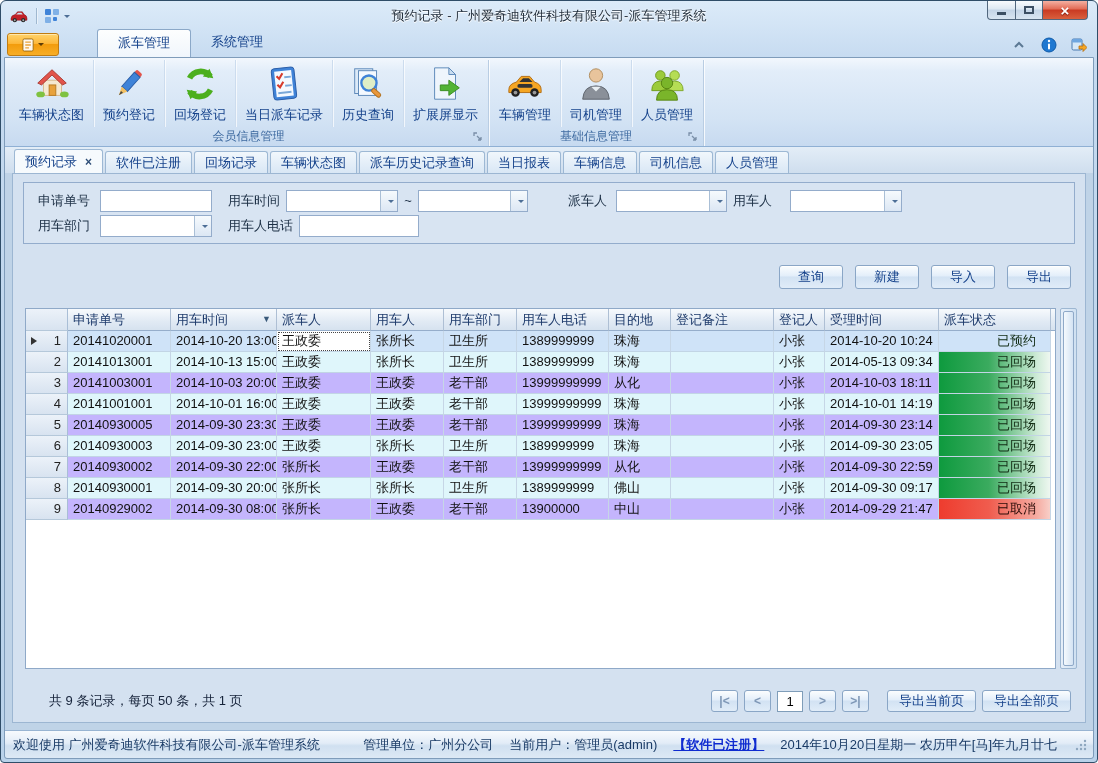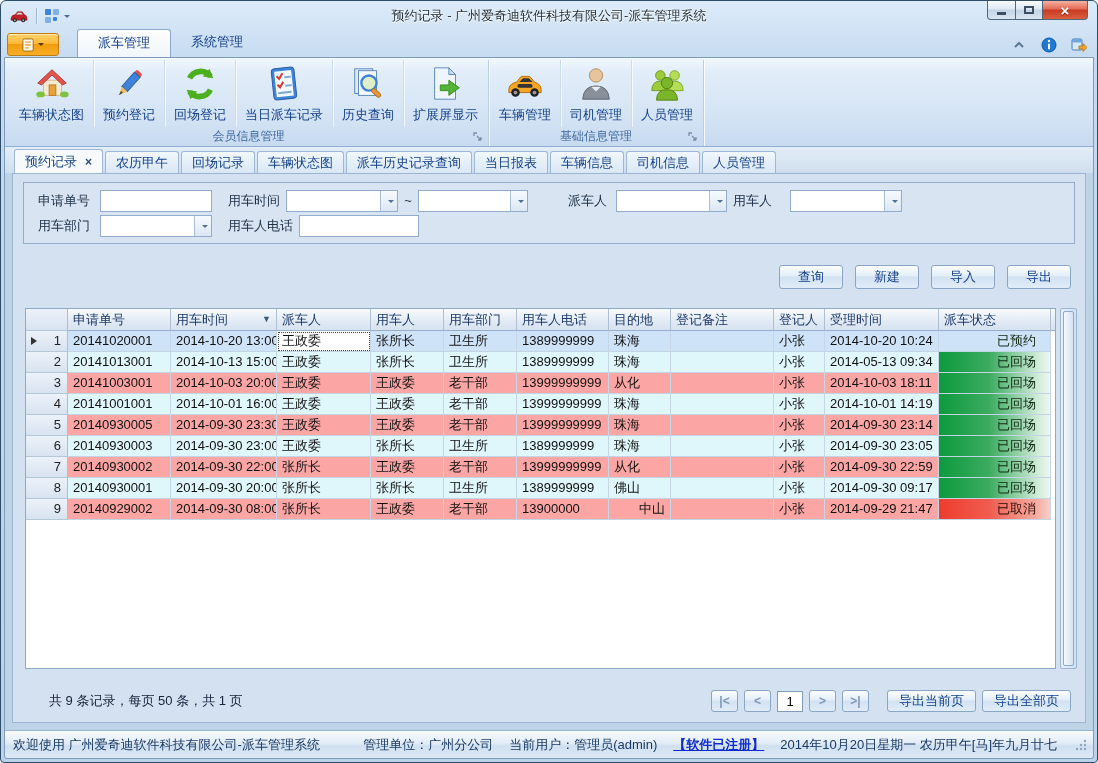--- a/index.html
+++ b/index.html
@@ -22,21 +22,21 @@
     background:linear-gradient(#f8fbfd,#dde8f2 45%,#c3d4e6 50%,#d8e5f1); }
   .winbtn.min{ width:29px; border-radius:0 0 0 4px; }
   .winbtn.max{ width:27px; border-left:none; }
   .winbtn.close{ width:45px; border-left:none; border-radius:0 0 4px 0;
     background:linear-gradient(#f4b0a2,#e26a55 45%,#c93a22 50%,#d95f3d); color:#fff;
     font-size:15px; font-weight:bold; text-shadow:0 1px 1px #7e1a0c; }
   .gl-min{ width:9px; height:3px; background:#3c4f63; margin-top:7px; }
   .gl-max{ width:10px; height:8px; border:2px solid #3c4f63; }
 
   
-  .tabrow{ height:27px; display:flex; align-items:flex-end; padding:0 10px 0 6px; position:relative; }
+  .tabrow{ height:27px; display:flex; align-items:flex-end; padding:0 10px 0 6px; position:relative;gap:20px; }
   .app-btn{ width:52px; height:23px; margin-bottom:1px; border-radius:3px; border:1px solid #c07c12;
     background:linear-gradient(#ffd36b,#fdb83a 45%,#f39c0c 50%,#f7ae27);
     display:flex; align-items:center; justify-content:center; gap:3px; box-shadow:inset 0 1px 0 #ffe8ad; }
   .app-btn .i16{ width:13px; height:14px; }
   .dd-w{ width:0;height:0;border:3px solid transparent;border-top-color:#5d3c05;margin-top:3px; }
   .rtabs{ display:flex; margin-left:18px; }
   .rtab{ padding:4px 20px 5px 20px; font-size:13px; color:#15428b; cursor:default; }
   .rtab.active{ background:linear-gradient(#fdfefe,#f0f6fc); border:1px solid #8ba8c8; border-bottom:none;
     border-radius:3px 3px 0 0; }
   .tab-right{ margin-left:auto; display:flex; align-items:center; gap:14px; padding-bottom:4px; }
@@ -98,21 +98,21 @@
   .g-cell{ flex:none; padding:0 5px; border-right:1px solid #c6d6e6; border-bottom:1px solid #c2d5e5;
     white-space:nowrap; overflow:hidden; color:#111; }
   .g-hcell{ background:linear-gradient(#f7fafd,#e1eaf4 60%,#d6e2ef); color:#1d3a6b;
     border-right:1px solid #aebfd4; border-bottom:1px solid #96aecb; display:flex; justify-content:space-between; align-items:center; }
   .g-sel{ width:42px; flex:none; background:linear-gradient(#ecf2f9,#d8e3f0); border-right:1px solid #a9bed6;
     border-bottom:1px solid #b5c8da; display:flex; align-items:center; justify-content:flex-end; padding:0 6px 0 4px; color:#222; position:relative; }
   .rowptr{ position:absolute; left:5px; top:6px; width:0; height:0; border-left:6px solid #333;
     border-top:4px solid transparent; border-bottom:4px solid transparent; }
   .g-fill{ flex:1; background:#fff; }
   .g-hfill{ flex:1; background:linear-gradient(#f7fafd,#e1eaf4 60%,#d6e2ef); border-bottom:1px solid #96aecb; }
-  .odd  .g-cell{ background:#fca5a5; }
+  .odd  .g-cell{ background:#c4b5fd; }
   .even .g-cell{ background:#dff6fb; }
   .cur  .g-cell{ background:#cfe3f8; }
   .selcell{ background:#fff !important; outline:1px dotted #444; outline-offset:-2px; }
   .g-status{ padding:0; }
   .stbar{ width:100%; height:100%; text-align:right; padding-right:14px; color:#102a12; }
   .st-returned{ background:linear-gradient(to right,#0e9a3e,#3bab5f 45%,#cdead6 88%,#eef7f0); }
   .st-cancelled{ background:linear-gradient(to right,#ee3c2e,#f05c4e 45%,#f5aca2 88%,#f8cfc8); color:#2a0c08; }
   .st-reserved{ background:transparent; }
   .sortglyph{ font-size:9px; color:#3a5a7a; margin-left:4px; }
 
@@ -349,21 +349,21 @@
                 <path d="M1 4 V1 h3" fill="none" stroke="#7a8fa8" stroke-width="1.3"></path>
                 <path d="M4 4 L8 8 M8 8 v-3 M8 8 h-3" fill="none" stroke="#7a8fa8" stroke-width="1.3"></path>
               </svg>
             </span></div>
         </div>
       </div>
 
     <div class="workspace">
       <div class="doctabs" id="doc-tabs">
           <div class="dtab active">预约记录<span class="x">×</span></div>
-          <div class="dtab">农历甲午</div>
+          <div class="dtab">软件已注册</div>
           <div class="dtab">回场记录</div>
           <div class="dtab">车辆状态图</div>
           <div class="dtab">派车历史记录查询</div>
           <div class="dtab">当日报表</div>
           <div class="dtab">车辆信息</div>
           <div class="dtab">司机信息</div>
           <div class="dtab">人员管理</div>
         </div>
 
       <div class="panel">
@@ -612,21 +612,21 @@
               <div class="g-row odd">
                 <div class="g-sel">
                   <span>9</span>
                 </div>
                 <div class="g-cell" style="width: 103px;">20140929002</div>
                 <div class="g-cell" style="width: 106px;">2014-09-30 08:00</div>
                 <div class="g-cell" style="width: 94px;">张所长</div>
                 <div class="g-cell" style="width: 73px;">王政委</div>
                 <div class="g-cell" style="width: 73px;">老干部</div>
                 <div class="g-cell" style="width: 92px;">13900000</div>
-                <div class="g-cell" style="width: 62px; text-align: right;">中山</div>
+                <div class="g-cell" style="width: 62px;">中山</div>
                 <div class="g-cell" style="width: 103px;"></div>
                 <div class="g-cell" style="width: 51px;">小张</div>
                 <div class="g-cell" style="width: 114px;">2014-09-29 21:47</div>
                 <div class="g-cell g-status" style="width: 112px;">
                   <div class="stbar st-cancelled">已取消</div>
                 </div>
                 <div class="g-fill"></div>
               </div>
             </div>
           <div class="vscroll">

